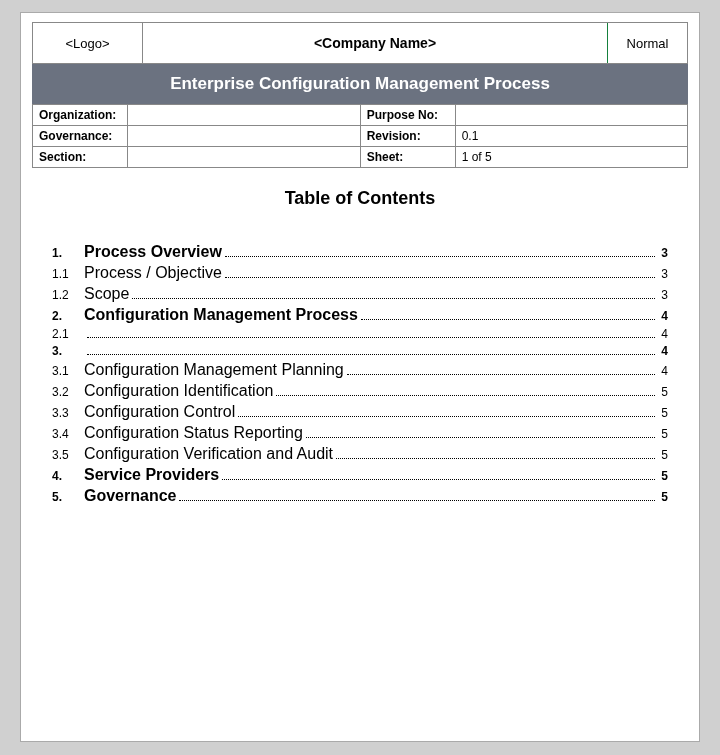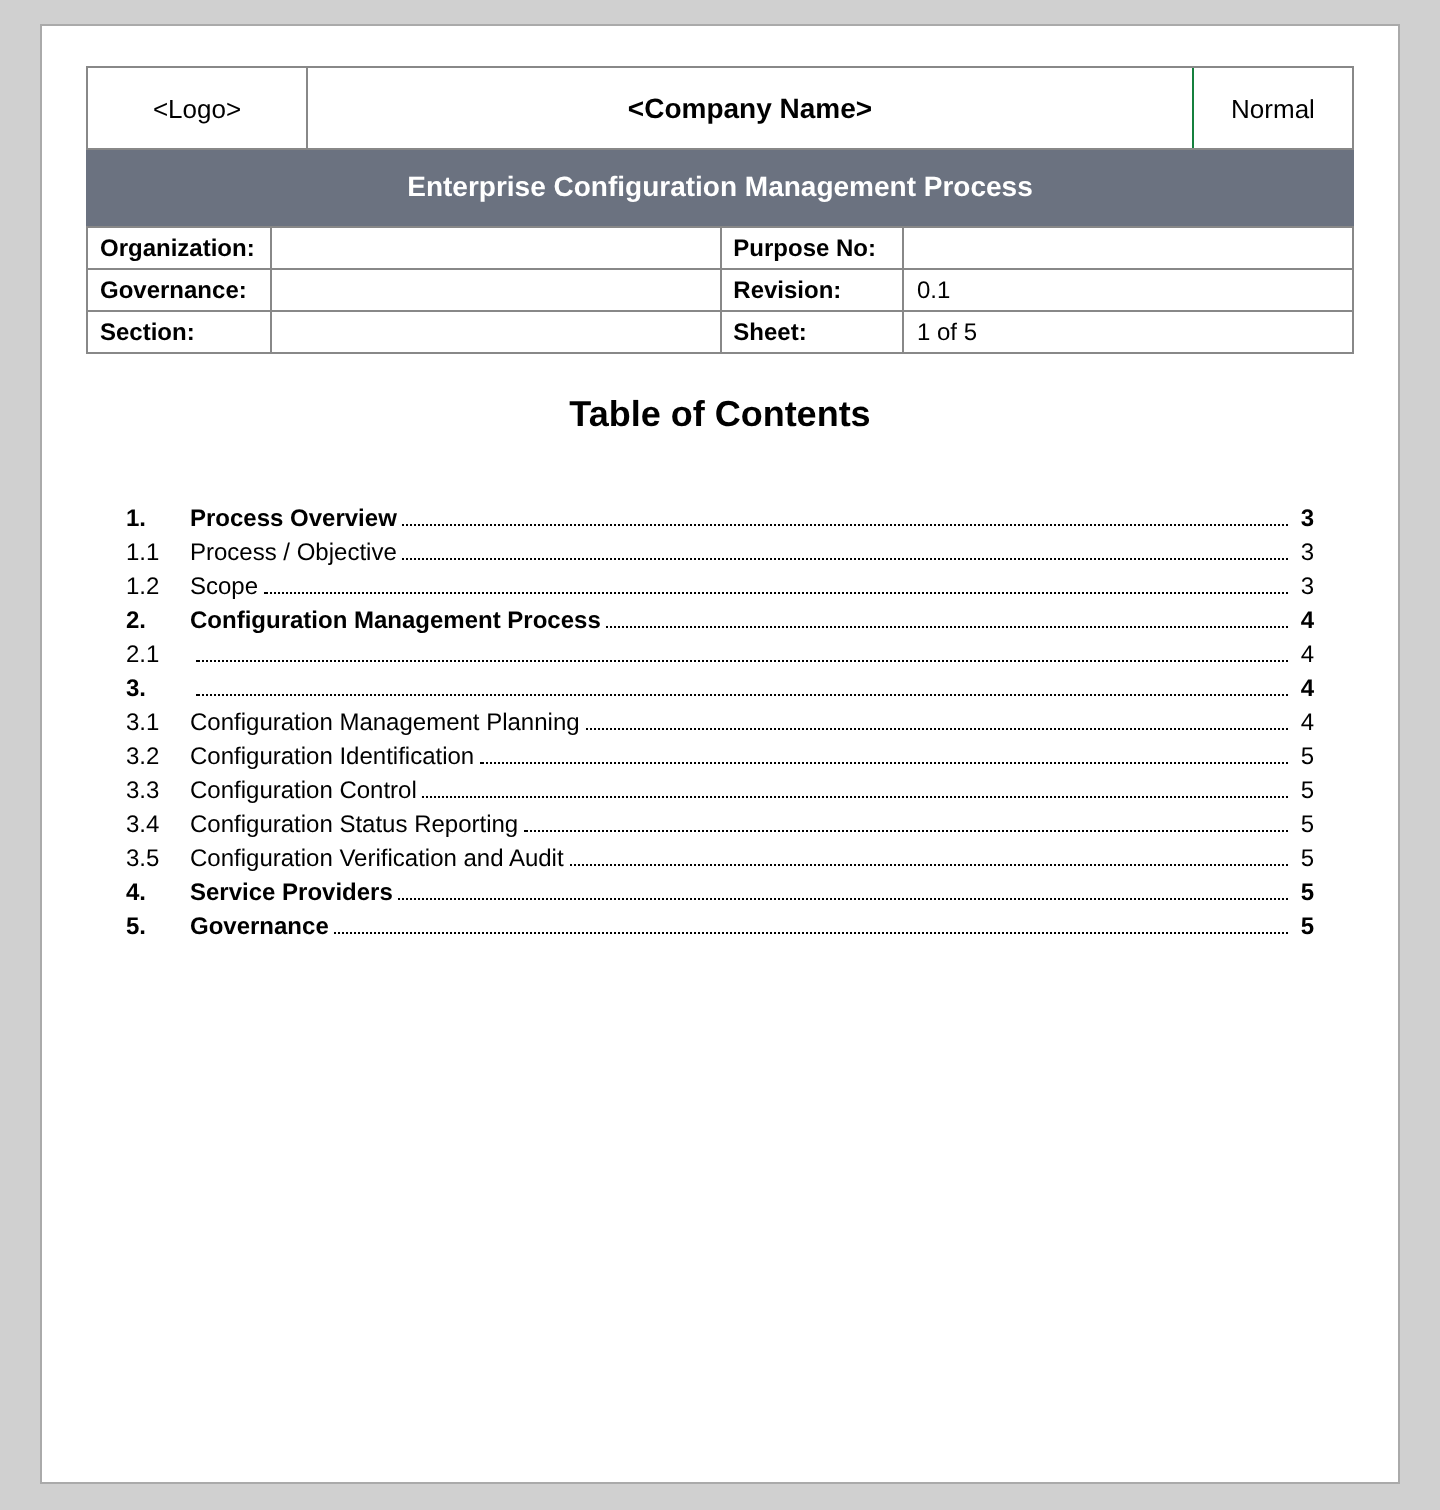--- a/index.html
+++ b/index.html
@@ -12,21 +12,21 @@
       min-height: 755px;
       font-family: 'Times New Roman', Times, serif;
     }
 
     .page {
       width: 680px;
       min-height: 730px;
       background: #fff;
       margin: 12px auto;
       border: 1px solid #aaa;
-      padding: 12px;
+      padding: 1px;
       position: relative;
     }
 
     
     .header-bar {
       display: flex;
       border: 1px solid #888;
       margin: 8px 10px 0 10px;
     }
 
@@ -67,21 +67,21 @@
     
     .title-bar {
       background: #6b7280;
       margin: 0 10px;
       padding: 10px 8px;
       text-align: center;
     }
 
     .title-bar span {
       color: #fff;
-      font-size: 14px;
+      font-size: 17px;
       font-weight: bold;
       font-family: Arial, sans-serif;
       text-align: right;
     }
 
     
     .info-table {
       width: calc(100% - 20px);
       margin: 0 10px;
       border-collapse: collapse;
@@ -130,21 +130,21 @@
     .toc-num {
       min-width: 32px;
       font-size: 12px;
     }
 
     .toc-num.bold {
       font-weight: bold;
     }
 
     .toc-text {
-      font-size: 12px;
+      font-size: 16px;
       white-space: nowrap;
     }
 
     .toc-text.bold {
       font-weight: bold;
     }
 
     .toc-dots {
       flex: 1;
       overflow: hidden;

